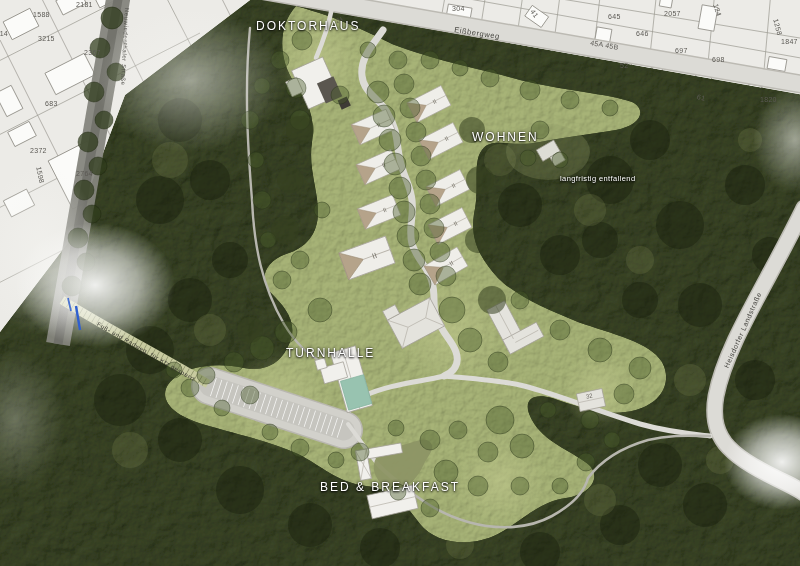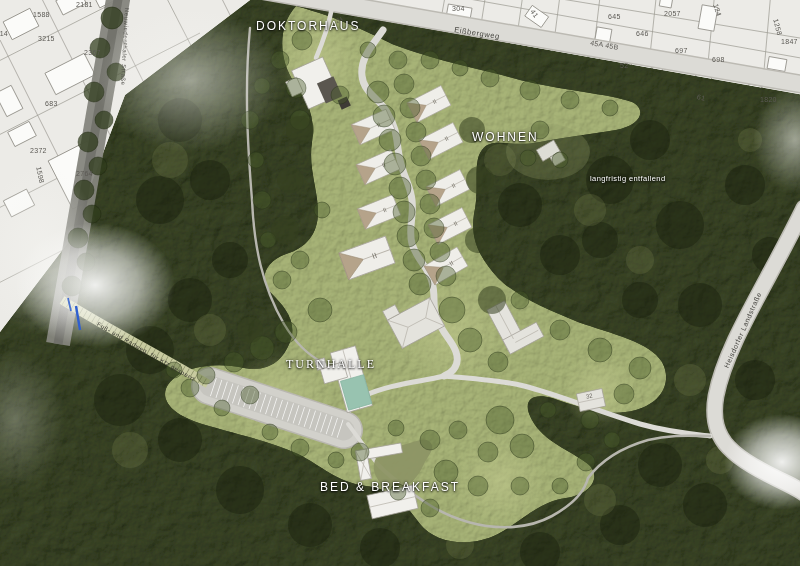--- a/index.html
+++ b/index.html
@@ -402,23 +402,23 @@
   <g>
     <path d="M76,306 L80,330" stroke="#2f5fd0" stroke-width="2.4"></path>
     <path d="M68,298 L71,311" stroke="#2f5fd0" stroke-width="1.8" opacity=".85"></path>
   </g>
 </svg>
 
 <div>
 
   <div class="lbl" style="left:256px;top:19px;">DOKTORHAUS</div>
   <div class="lbl" style="left:472px;top:114px;margin-top:16px;">WOHNEN</div>
-  <div class="lbl" style="left:286px;top:357px;font-family:Liberation Serif, serif;">TURNHALLE</div>
+  <div class="lbl" style="left:286px;top:346px;">TURNHALLE</div>
   <div class="lbl" style="left:320px;top:480px;text-align:center;">BED &amp; BREAKFAST</div>
-  <div class="lbl small" style="left:558px;top:174px;padding-left:32px;">langfristig entfallend</div>
+  <div class="lbl small" style="left:528px;top:174px;padding-left:32px;">langfristig entfallend</div>
 
   <div class="street" style="left:455px;top:25px;transform:rotate(9deg);transform-origin:0 0;">Eißbergweg</div>
   <div class="street" style="left:726px;top:364px;transform:rotate(-66deg);transform-origin:0 50%;font-size:7px;">Heisdorfer Landstraße</div>
   <div class="street" style="left:130px;top:8px;transform:rotate(93deg);transform-origin:0 0;font-size:6px;color:#55544f;">Neuwiedenthaler Straße</div>
   <div class="street" style="left:99px;top:321px;transform:rotate(30deg);transform-origin:0 0;font-size:6px;color:#33322d;">Fuß- und Radweg, für Kfz gesperrt</div>
 
   <div class="hn" style="left:336px;top:17px;transform:rotate(-22deg);">24</div>
   <div class="hn" style="left:586px;top:393px;transform:rotate(-12deg);color:#6b6862;">32</div>
 
   <div class="parcel" style="left:76px;top:1px;">2181</div>

